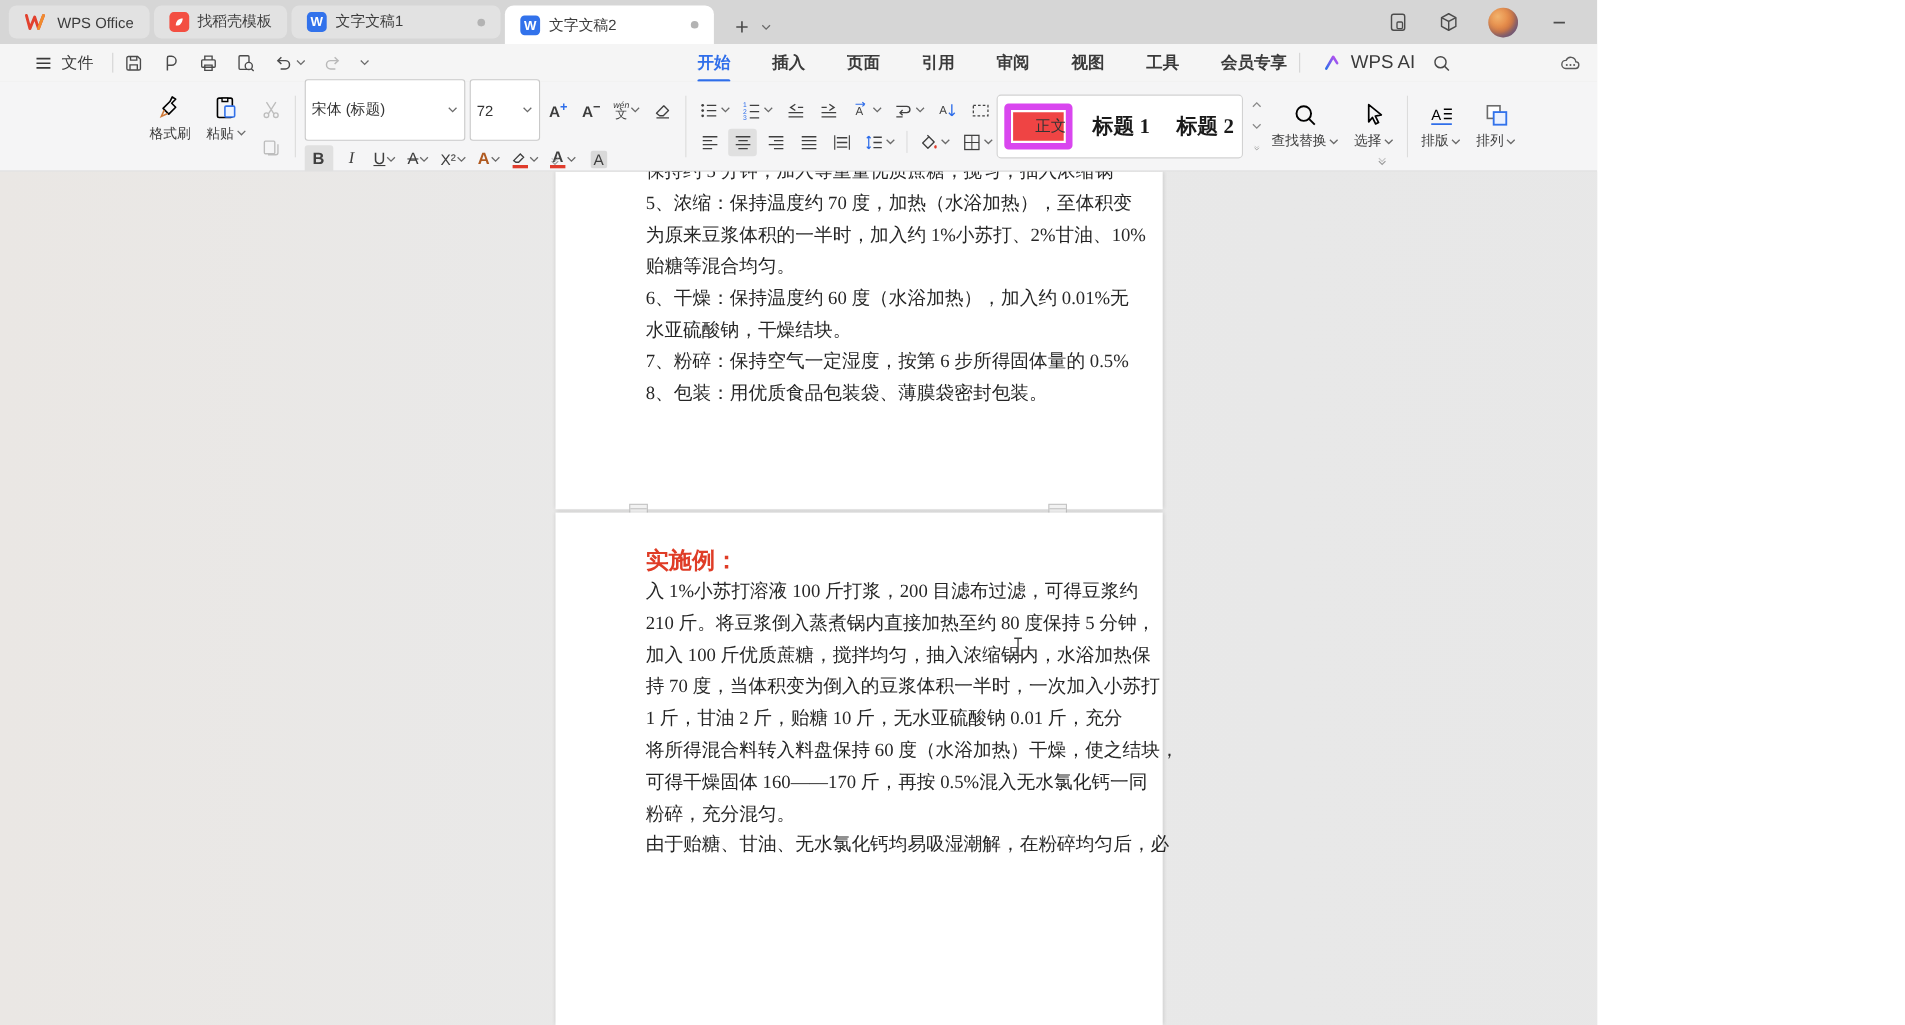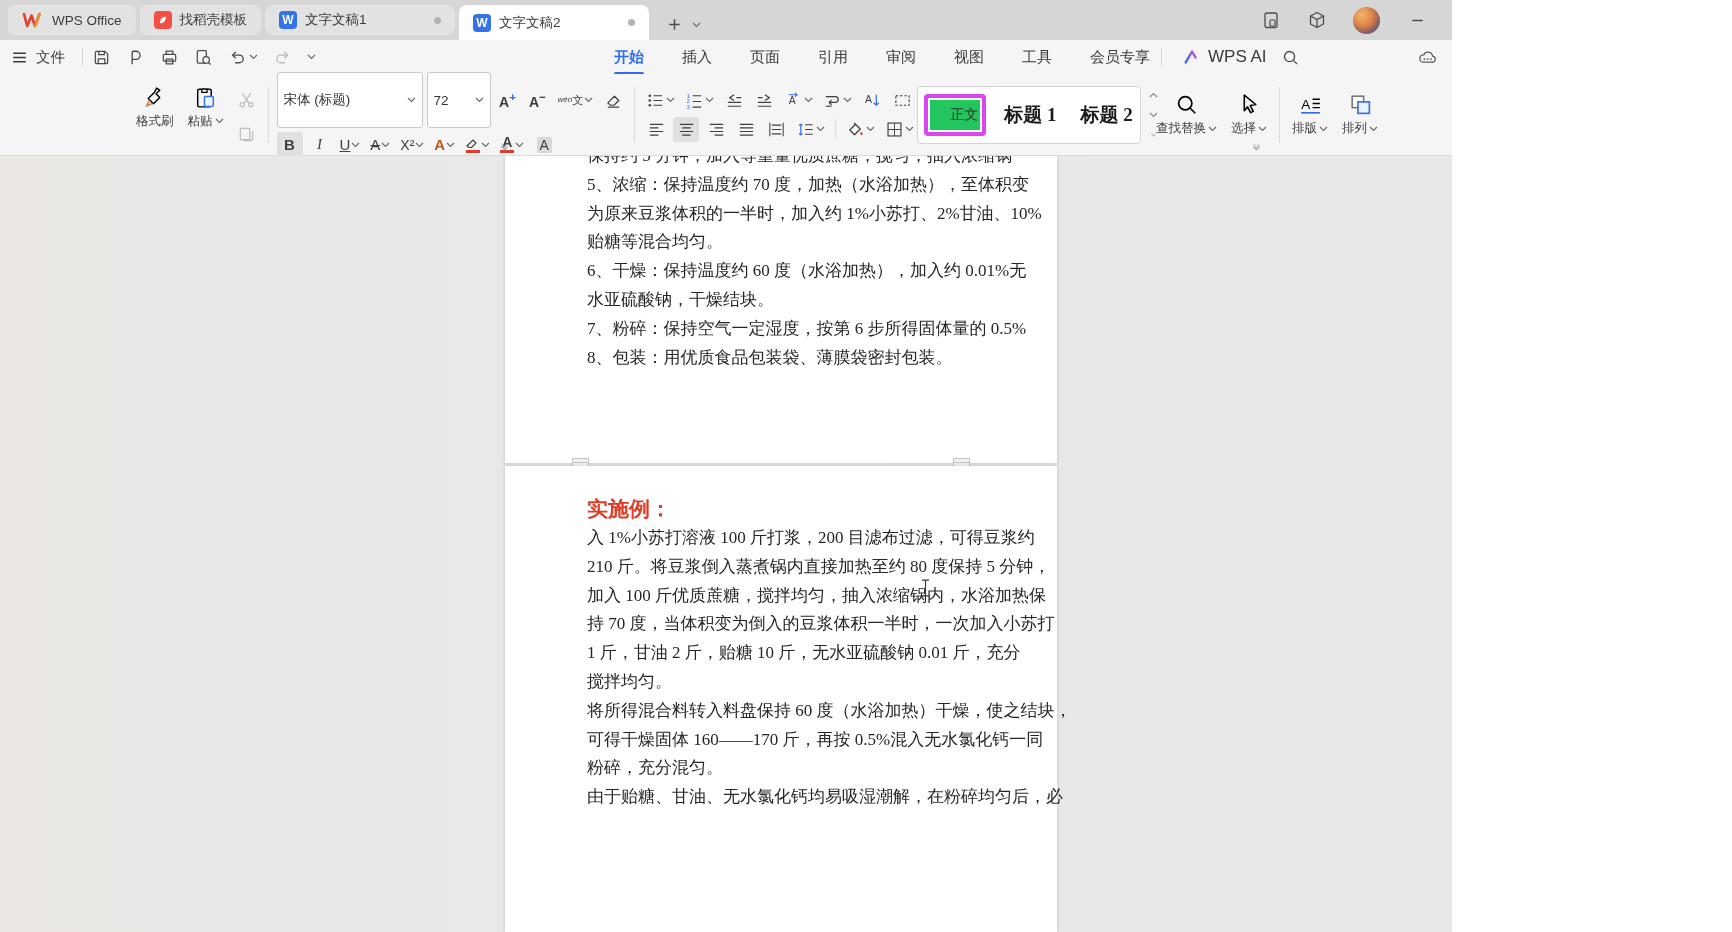--- a/index.html
+++ b/index.html
@@ -16,28 +16,28 @@
   .badge{width:18px;height:18px;border-radius:4px;display:flex;align-items:center;justify-content:center;color:#fff;font-weight:bold;font-size:12px;flex:0 0 auto;}
   .badge.blue{background:#3272eb;}
   .badge.red{background:#f34f42;}
   .tab-plus{display:flex;align-items:center;gap:10px;margin:0 0 8px 14px;color:#444;}
   .tbr-right{position:absolute;right:0;top:0;height:40px;display:flex;align-items:center;gap:26px;padding-right:24px;}
   .avatar{width:27px;height:27px;border-radius:50%;background:radial-gradient(circle at 32% 30%,#f2b36d,#e07a3a 55%,#7e4a69 95%);box-shadow:inset -3px -4px 6px rgba(40,80,160,.45);}
   .minbtn{width:22px;text-align:center;}
   .icbtn{display:flex;align-items:center;justify-content:center;color:#4c4c4c;}
 
   
-  .menubar{height:34px;background:#f5f5f5;display:flex;align-items:center;padding:0 14px 0 2px;}
+  .menubar{height:34px;background:#f5f5f5;display:flex;align-items:center;padding:0 14px 0 22px;}
   .filebtn{display:flex;align-items:center;gap:7px;font-size:14.5px;color:#3a3a3a;padding:0 8px;}
   .mdiv{width:1px;height:18px;background:#d4d4d4;margin:0 9px;}
   .qbar{display:flex;align-items:center;gap:15px;color:#4a4a4a;}
   .qbtn{display:flex;align-items:center;gap:2px;}
   .qbtn.dis{color:#b9b9b9;}
   .mnav{display:flex;align-items:center;gap:34px;margin-left:296px;font-size:15px;color:#3a3a3a;}
-  .mtab{position:relative;padding:6px 2px;cursor:default;}
+  .mtab{position:relative;padding:6px 2px;cursor:default;font-weight:bold;}
   .mtab.active{color:#2f6eea;font-weight:bold;}
   .mtab.active::after{content:"";position:absolute;left:2px;right:2px;bottom:-2px;height:3px;background:#2f6eea;border-radius:2px;}
   .wpsai{display:flex;align-items:center;gap:7px;font-size:17px;color:#3a3a3a;margin-left:12px;}
   .msearch{margin-left:14px;color:#4a4a4a;}
   .cloudmore{margin-left:auto;color:#5a5a5a;}
 
   
   .ribbon{height:81px;background:#f5f5f6;border-bottom:1px solid #d9d9d9;display:flex;align-items:center;padding:0 70px 0 132px;position:relative;}
   .vdiv{width:1px;height:56px;background:#dcdcdc;margin:0 8px;flex:0 0 auto;}
   .rgroup{display:flex;flex-direction:column;justify-content:center;gap:4px;height:64px;}
@@ -59,25 +59,25 @@
   .af .plus{color:#2f6eea;}
   .bld{font-weight:bold;font-size:15px;}
   .ita{font-style:italic;font-family:"Liberation Serif",serif;font-size:15px;}
   .und{text-decoration:underline;font-size:15px;}
   .stk{text-decoration:line-through;font-size:15px;}
   .sup2{font-size:14px;}
   .teff{color:#b05a20;font-weight:bold;font-size:15px;}
   .redbar{display:flex;flex-direction:column;align-items:center;line-height:13px;font-size:14px;font-weight:bold;}
   .redbar .bar{width:14px;height:3px;background:#e03c2c;margin-top:1px;}
   .shadA{background:#d9d9d9;padding:0 3px;font-size:14px;border-radius:2px;}
-  .pin{display:flex;flex-direction:row;align-items:center;line-height:8px;font-size:8px;color:#3f3f3f;}
+  .pin{display:flex;flex-direction:column;align-items:center;line-height:8px;font-size:8px;color:#3f3f3f;}
   .pin b{font-size:11px;font-weight:normal;}
   .gallery{display:flex;align-items:center;background:#fff;border:1px solid #d2d2d2;border-radius:4px;height:56px;width:214px;padding:0 2px 0 6px;gap:10px;}
   .style-item{border:0;background:none;font-family:inherit;white-space:nowrap;}
-  .s-body{border:4px solid #d946ef;border-radius:4px;width:62px;height:42px;font-size:14px;color:#333;background:#22c55e;box-shadow:0 0 0 2px #fff inset;padding-left:22px;}
+  .s-body{border:6px solid #d946ef;border-radius:4px;width:62px;height:42px;font-size:14px;color:#333;background:#ef4444;box-shadow:0 0 0 2px #fff inset;padding-left:22px;}
   .s-h{font-size:19px;font-weight:bold;color:#1a1a1a;font-family:"Liberation Serif",serif;}
   .garr{display:flex;flex-direction:column;align-items:center;justify-content:space-between;height:46px;margin-left:auto;color:#8a8a8a;}
   .garr svg{width:9px;height:6px;}
   .garr .up{transform:rotate(180deg);}
   .g-find{margin-left:auto;}
   .corner{position:absolute;bottom:3px;color:#9a9a9a;width:9px;height:9px;}
   .corner.c1{left:500px;}
   .corner.c2{left:1252px;}
 
   
@@ -765,21 +765,20 @@
     <div class="page page2">
       <div class="dtext">
         <div class="dheading">实施例：</div>
         <div>
 
             <div class="dline j">入 1%小苏打溶液 100 斤打浆，200 目滤布过滤，可得豆浆约</div>
             <div class="dline j">210 斤。将豆浆倒入蒸煮锅内直接加热至约 80 度保持 5 分钟，</div>
             <div class="dline j">加入 100 斤优质蔗糖，搅拌均匀，抽入浓缩锅内，水浴加热保</div>
             <div class="dline j">持 70 度，当体积变为倒入的豆浆体积一半时，一次加入小苏打</div>
             <div class="dline j">1 斤，甘油 2 斤，贻糖 10 斤，无水亚硫酸钠 0.01 斤，充分</div>
-            <div class="dline e">搅拌均匀。</div>
             <div class="dline j">将所得混合料转入料盘保持 60 度（水浴加热）干燥，使之结块，</div>
             <div class="dline j">可得干燥固体 160——170 斤，再按 0.5%混入无水氯化钙一同</div>
             <div class="dline e">粉碎，充分混匀。</div>
             <div class="dline j">由于贻糖、甘油、无水氯化钙均易吸湿潮解，在粉碎均匀后，必</div>
           </div>
       </div>
     </div>
 
     <svg class="ibeam">
         <use href="#i-ibeam"></use>

